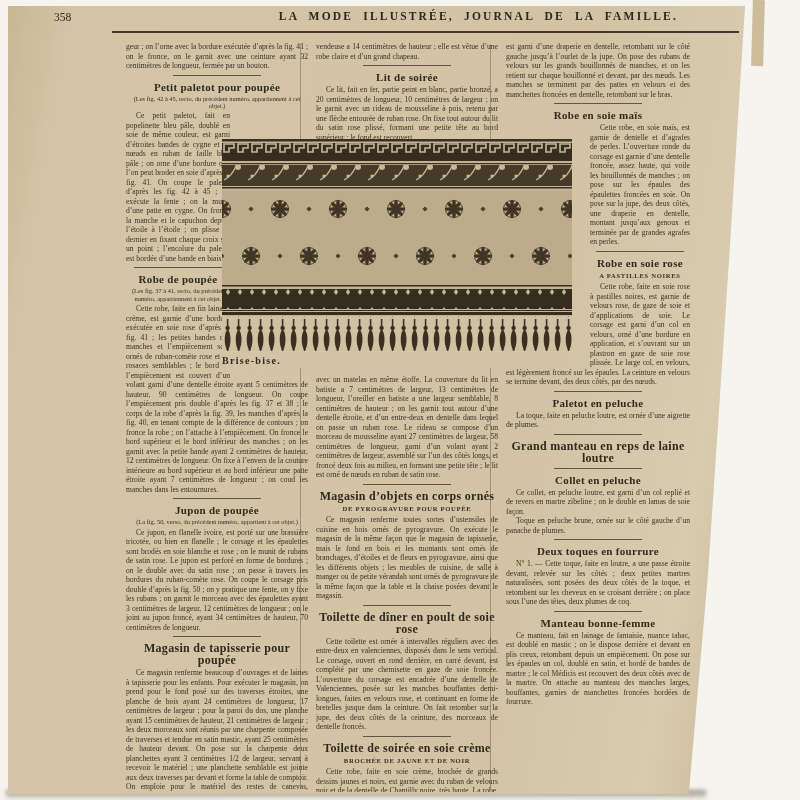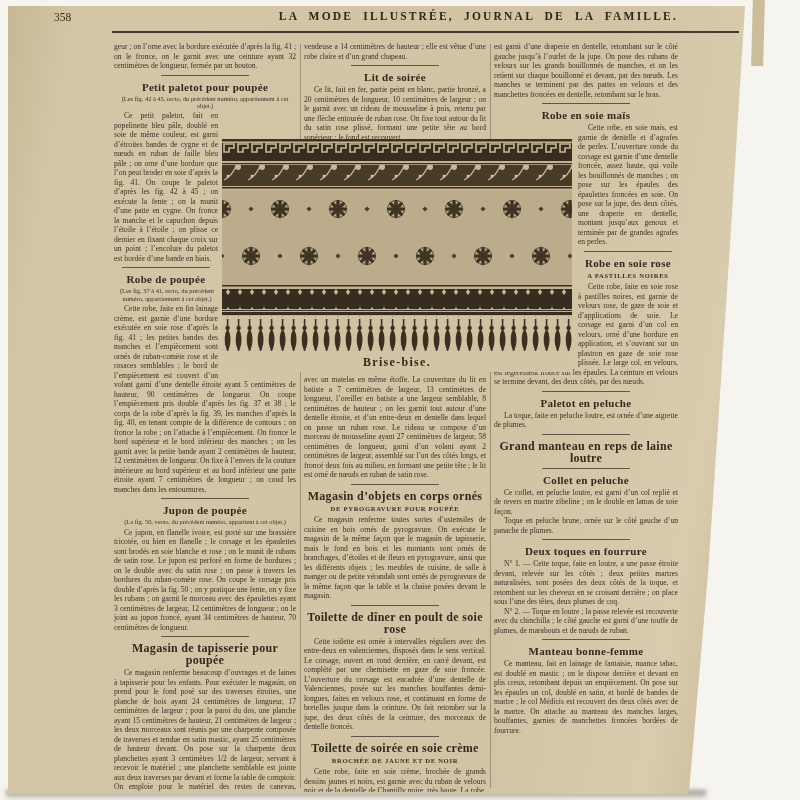--- a/index.html
+++ b/index.html
@@ -17,40 +17,40 @@
 
   .header-num { position:absolute; left:54px; top:11px; font-size:11.5px; z-index:2; color:#33291e; }
   .header-title { position:absolute; left:114px; top:10px; width:564px; text-align:right; z-index:2;
     font-size:11.5px; font-weight:bold; letter-spacing:2.2px; word-spacing:5px; color:#2f271d; }
   .hrule { position:absolute; left:112px; top:31px; width:627px; height:2px; background:#44392b; z-index:2; }
 
   .vrule { position:absolute; top:44px; width:1px; height:744px; background:rgba(82,68,52,.4); z-index:1; }
   .vrule1 { left:300px; } .vrule2 { left:490px; }
 
   .col { position:absolute; top:42px; height:750px; overflow:hidden; z-index:2;
-    text-align:justify; font-size:7.6px; line-height:9.5px; }
+    text-align:justify; font-size:7.6px; line-height:9.5px;margin-left:12px; }
   .col-left { left:114px; width:182px; }
   .col-mid  { left:304px; width:182px; }
   .col-right{ left:494px; width:184px; }
   .col p { margin:0; text-indent:10px; }
   .col p.cont { text-indent:0; }
   .hd { margin:3px 0 2px; font-size:11px; line-height:12px; font-weight:bold; text-align:center;
     letter-spacing:.3px; color:#322a1f; }
   .hd.small { font-size:12px; }
   .sub { font-size:6.6px; letter-spacing:.7px; text-align:center; margin:0 0 2px; font-weight:bold; }
   .note { font-size:6.4px; line-height:7.4px; text-align:center; margin:0 2px 2px; }
   .sep { text-align:center; margin:4px 0 3px; height:3px; }
   .sep span { display:inline-block; width:88px; border-top:1px solid rgba(58,48,38,.75); vertical-align:top; }
   .spc-l { float:right; width:78px; height:266px; }
   .spc-r { float:left; width:84px; height:238px; }
   .spc-m { height:233px; }
 
   .figure { position:absolute; left:222px; top:139px; width:350px; margin:0; z-index:3; background:#d2c4a5; }
   .figure svg { display:block; }
-  .figure figcaption { text-align:center; font-size:12px; font-weight:bold; letter-spacing:1.3px;
+  .figure figcaption { font-size:10px; font-weight:bold; letter-spacing:1.3px;
     padding:4px 0 2px; color:#322a1f; }
 </style>
 </head>
 <body>
 
 <div class="scrap"></div>
 <div class="paper"></div>
 <div class="bottom-shade"></div>
 
 <div class="header-num">358</div>
@@ -114,21 +114,20 @@
   <p>La toque, faite en peluche loutre, est ornée d’une aigrette de plumes.</p>
   <div class="sep"><span></span></div>
   <h3 class="hd small">Grand manteau en reps de laine loutre</h3>
   <div class="sep"><span></span></div>
   <h3 class="hd">Collet en peluche</h3>
   <p>Ce collet, en peluche loutre, est garni d’un col replié et de revers en martre zibeline ; on le double en lamas de soie façon.</p>
   <p>Toque en peluche brune, ornée sur le côté gauche d’un panache de plumes.</p>
   <div class="sep"><span></span></div>
   <h3 class="hd">Deux toques en fourrure</h3>
   <p>N° 1. — Cette toque, faite en loutre, a une passe étroite devant, relevée sur les côtés ; deux petites martres naturalisées, sont posées des deux côtés de la toque, et retombent sur les cheveux en se croisant derrière ; on place sous l’une des têtes, deux plumes de coq.</p>
-  <p>N° 2. — Toque en loutre ; la passe relevée est recouverte avec du chinchilla ; le côté gauche est garni d’une touffe de plumes, de marabouts et de nœuds de ruban.</p>
   <div class="sep"><span></span></div>
   <h3 class="hd">Manteau bonne-femme</h3>
   <p>Ce manteau, fait en lainage de fantaisie, nuance tabac, est doublé en mastic ; on le dispose derrière et devant en plis creux, retombant depuis un empiècement. On pose sur les épaules un col, doublé en satin, et bordé de bandes de martre ; le col Médicis est recouvert des deux côtés avec de la martre. On attache au manteau des manches larges, bouffantes, garnies de manchettes froncées bordées de fourrure.</p>
 
 </div>
 
 <figure class="figure">
   <svg width="350" height="212" viewBox="0 0 350 212">
     <defs>
       <pattern id="meander" width="14" height="18" patternUnits="userSpaceOnUse">

